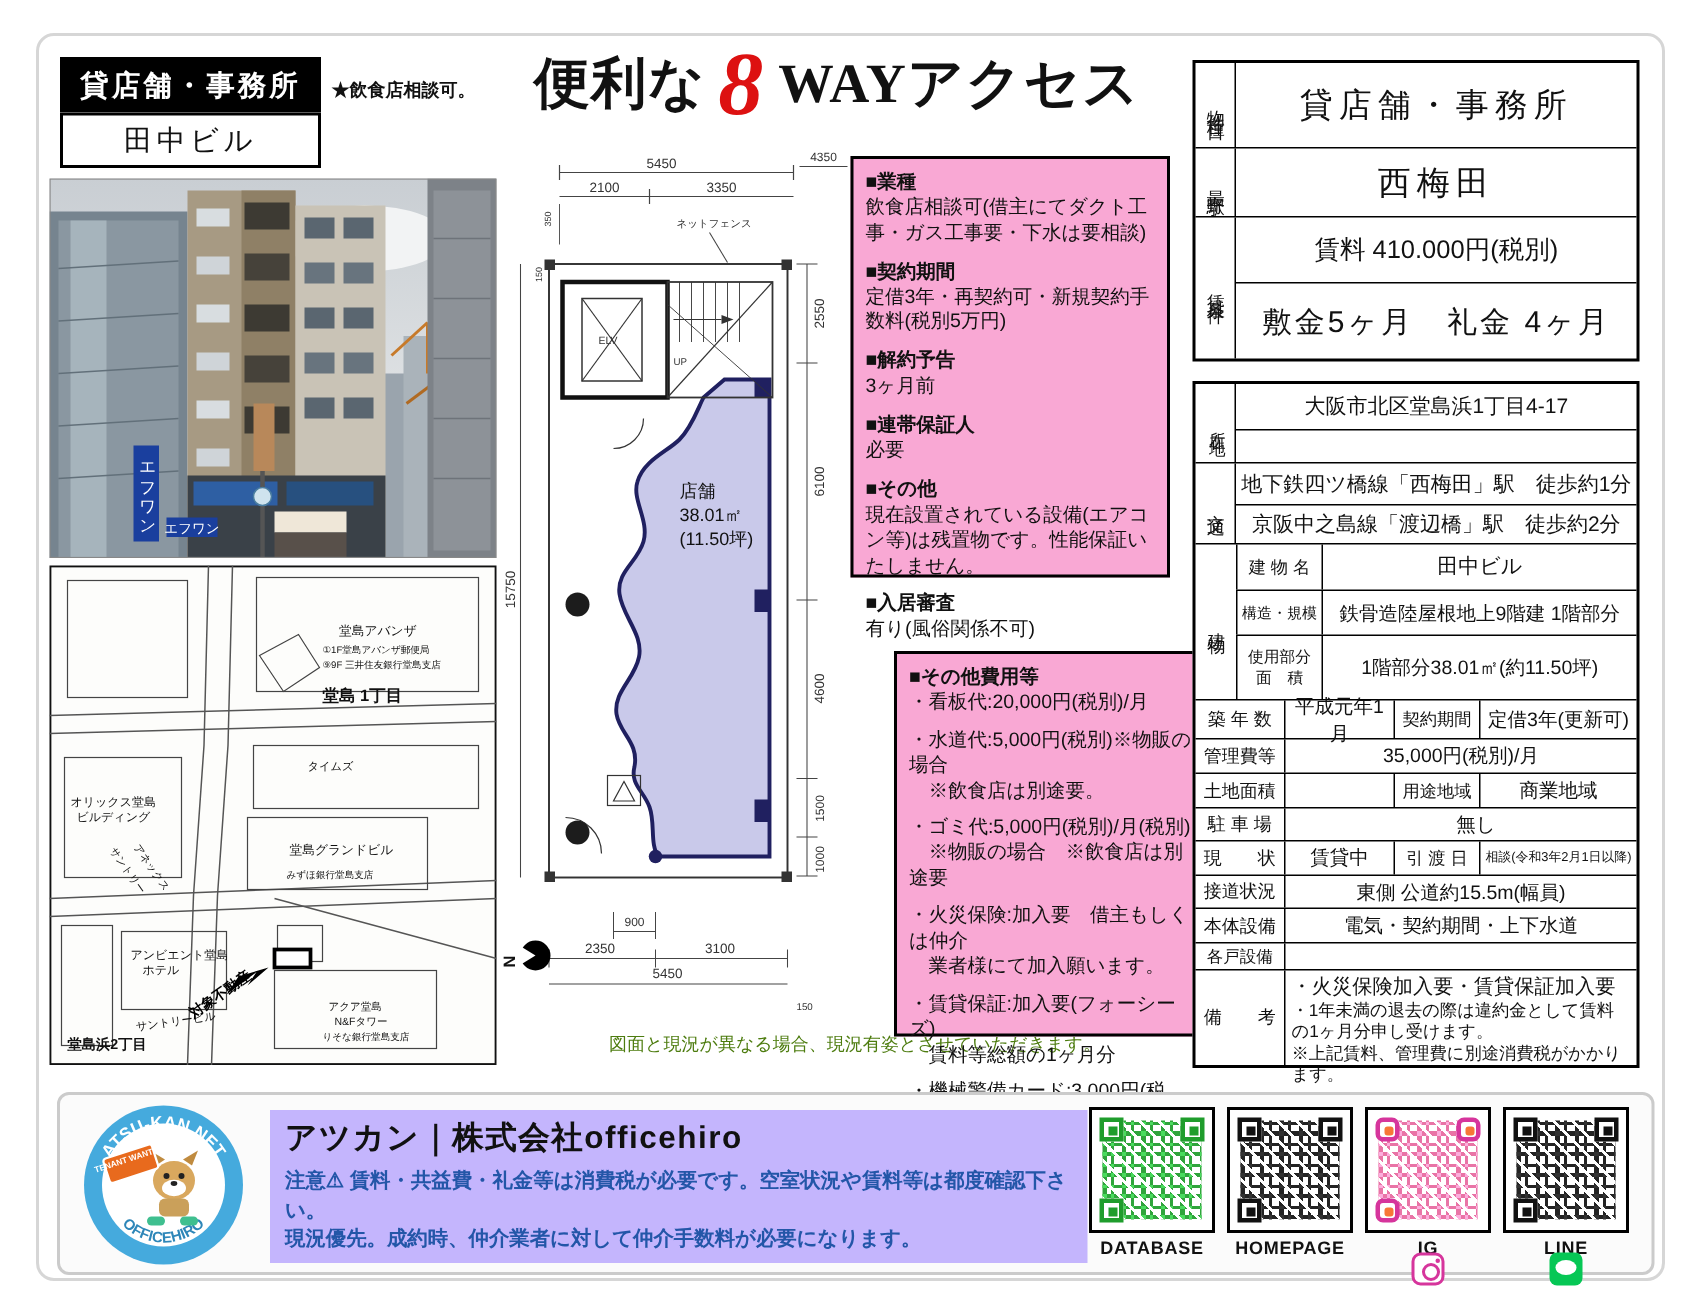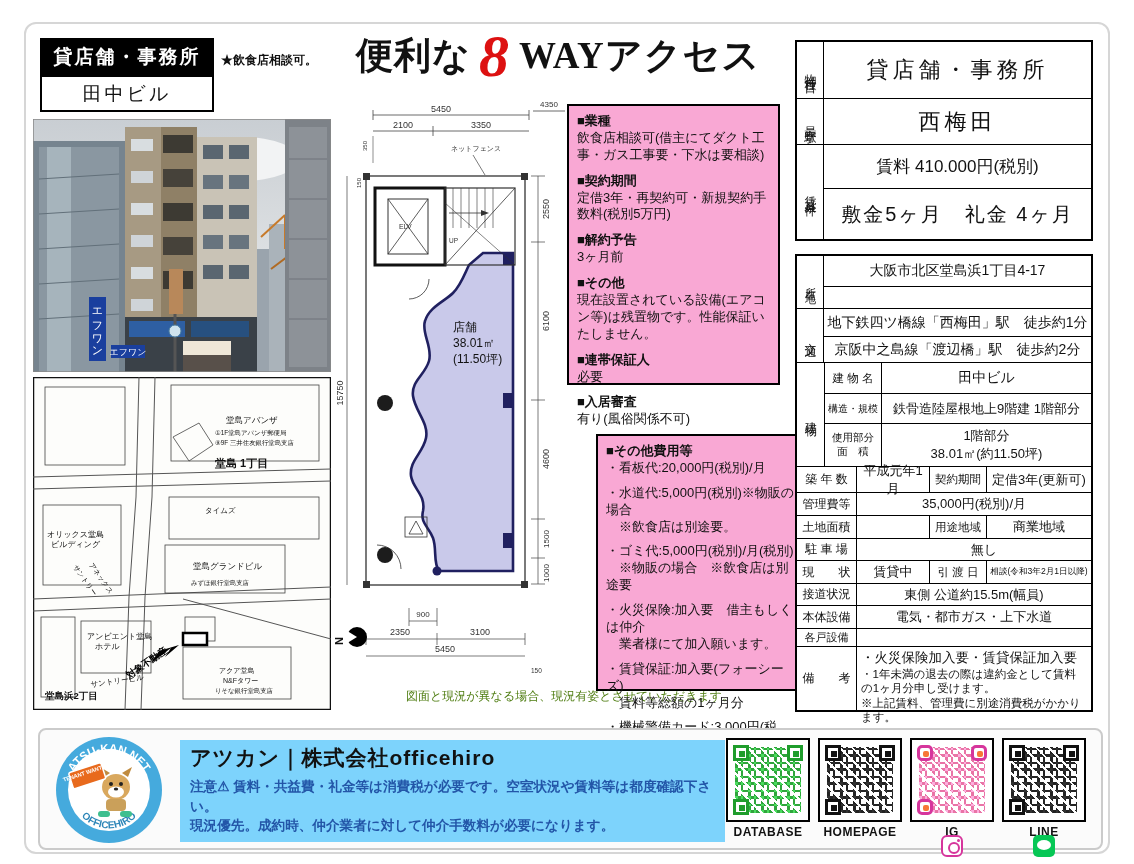--- a/index.html
+++ b/index.html
@@ -54,21 +54,21 @@
   .big20 { font-size:20px; letter-spacing:2px; }
   .fs17 { font-size:17px; }
   .fs14 { font-size:14px; }
   .fs13 { font-size:13px; }
   .remarks { flex:1; padding:3px 4px; font-size:11.5px; line-height:1.25; text-align:left; }
   .remarks .r1 { font-size:13.5px; }
 
   
   .footer { position:absolute; left:38px; top:728px; width:1065px; height:122px; border:2px solid #cbcbcb; border-radius:8px; background:#fbfbfb; }
   .logo { position:absolute; left:14px; top:5px; width:110px; height:110px; }
-  .info { position:absolute; left:140px; top:10px; width:545px; height:102px; background:#7dd3fc; padding:4px 10px; }
+  .info { position:absolute; left:140px; top:10px; width:545px; height:102px; background:#c4b5fd; padding:4px 10px; }
   .info-top { display:flex; align-items:center; }
   .company { font-size:21px; font-weight:bold; letter-spacing:1px; flex:1; }
   .contact { width:195px; text-align:center; }
   .url { color:#0b23c4; font-weight:bold; font-size:14px; text-decoration:underline; display:block; }
   .phone { font-size:15px; font-weight:bold; margin-top:4px; }
   .notice { color:#2356a8; font-weight:bold; font-size:13.6px; margin-top:5px; line-height:1.45; }
   .qr-group { position:absolute; left:686px; top:8px; display:flex; gap:8px; }
   .qr-item { width:84px; }
   .qr-card { width:84px; height:84px; border:2px solid #000; background:#fff; position:relative; padding:7px; }
   .qr-body { width:100%; height:100%; position:relative;
@@ -343,26 +343,26 @@
       </div>
     <div class="sec">
         <div class="sec-title">■契約期間</div>
         <div class="pre">定借3年・再契約可・新規契約手数料(税別5万円)</div>
       </div>
     <div class="sec">
         <div class="sec-title">■解約予告</div>
         <div class="pre">3ヶ月前</div>
       </div>
     <div class="sec">
+        <div class="sec-title">■連帯保証人</div>
+        <div class="pre">必要</div>
+      </div>
+    <div class="sec">
         <div class="sec-title">■その他</div>
         <div class="pre">現在設置されている設備(エアコン等)は残置物です。性能保証いたしません。</div>
-      </div>
-    <div class="sec">
-        <div class="sec-title">■連帯保証人</div>
-        <div class="pre">必要</div>
       </div>
     <div class="sec">
         <div class="sec-title">■入居審査</div>
         <div class="pre">有り(風俗関係不可)</div>
       </div>
   </div>
 
   <div class="notes notes2">
     <div class="sec-title">■その他費用等</div>
     <div class="item pre">・看板代:20,000円(税別)/月</div>
@@ -429,21 +429,21 @@
           <div class="sublab" style="height:100%;">建 物 名</div>
           <div class="val fs14">田中ビル</div>
         </div>
         <div style="height:30px; justify-content:flex-start;">
           <div class="sublab" style="height:100%; font-size:10px;">構造・規模</div>
           <div class="val fs13">鉄骨造陸屋根地上9階建 1階部分</div>
         </div>
         <div style="flex:1; justify-content:flex-start;">
           <div class="sublab pre" style="height:100%; font-size:10.5px;">使用部分
 面　積</div>
-          <div class="val" style="flex-direction:column;">
+          <div class="val" style="flex-direction:row;">
             <span class="fs13">1階部分</span>
             <span class="fs13">38.01㎡(約11.50坪)</span>
           </div>
         </div>
       </div>
     </div>
     <div class="row" style="height:26px;">
       <div class="hlab">築 年 数</div>
       <div class="val fs13">平成元年1月</div>
       <div class="sublab">契約期間</div>
@@ -468,21 +468,21 @@
       <div class="val fs13">賃貸中</div>
       <div class="sublab">引 渡 日</div>
       <div class="subval" style="font-size:8.6px;">相談(令和3年2月1日以降)</div>
     </div>
     <div class="row" style="height:22px;">
       <div class="hlab">接道状況</div>
       <div class="val fs13">東側 公道約15.5m(幅員)</div>
     </div>
     <div class="row" style="height:23px;">
       <div class="hlab">本体設備</div>
-      <div class="val fs13">電気・都市ガス・上下水道</div>
+      <div class="val fs13">電気・契約期間・上下水道</div>
     </div>
     <div class="row" style="height:18px;">
       <div class="hlab" style="font-size:11px;">各戸設備</div>
       <div class="val"></div>
     </div>
     <div class="row" style="height:64px;">
       <div class="hlab">備　　考</div>
       <div class="remarks">
         <div class="r1">・火災保険加入要・賃貸保証加入要</div>
         <div>・1年未満の退去の際は違約金として賃料の1ヶ月分申し受けます。</div>

